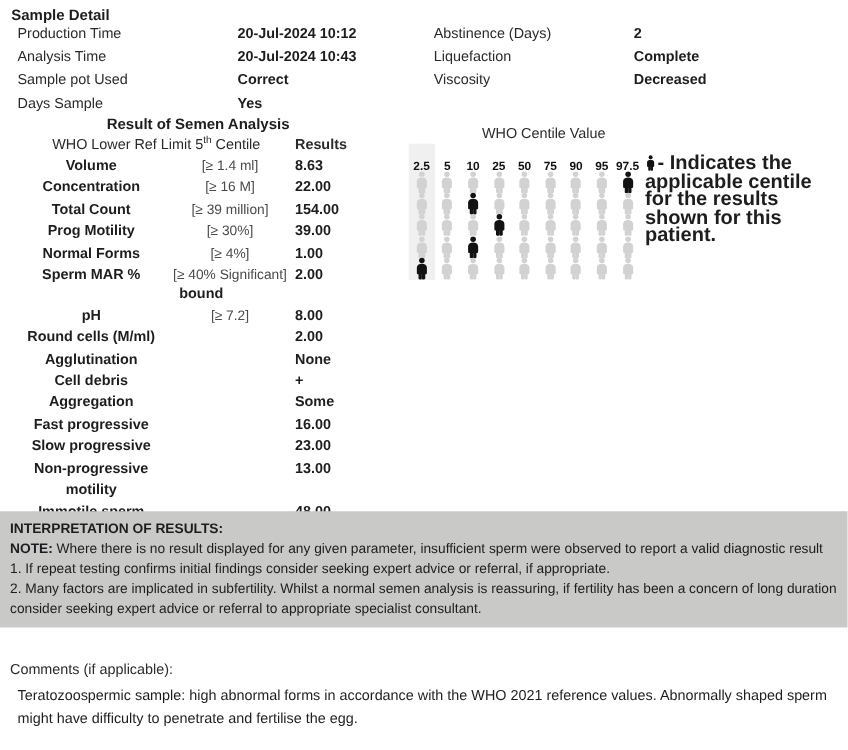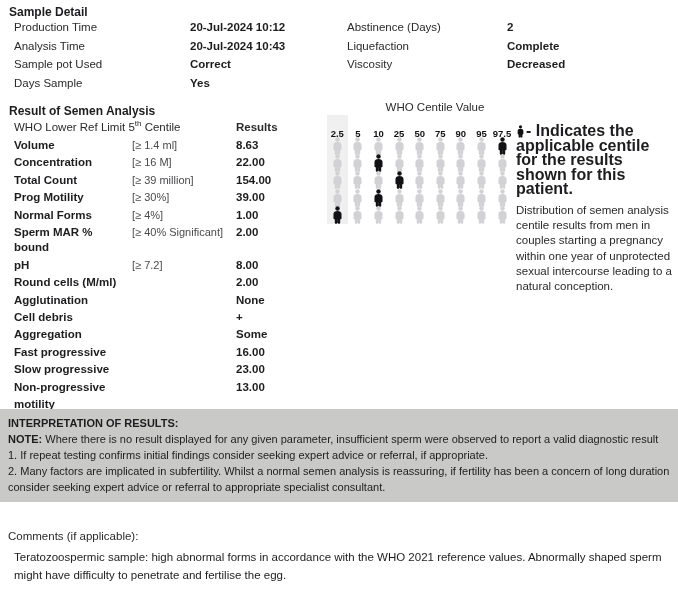--- a/index.html
+++ b/index.html
@@ -53,22 +53,23 @@
   .sd-col-right .sd-label { width: 160px; padding-left: 3px; }
   .sd-value {
     font-weight: bold;
     font-size: 11.5px;
   }
 
   
   #results-block {
     position: absolute;
     left: 8px;
-    top: 104px;
+    top: 92px;
     width: 300px;
+    text-align: center;
   }
   #results-block .rb-title {
     font-weight: bold;
     font-size: 12px;
     margin-bottom: 1px;
     padding-left: 1px;
   }
   .rb-head {
     display: flex;
     align-items: baseline;
@@ -664,21 +665,20 @@
     </div>
 </section>
 
 <aside id="chart-legend">
   <div class="legend-line">
     <span class="inline-person" id="legend-icon"><svg class="person" width="9" height="13" viewBox="0 0 24 34" xmlns="http://www.w3.org/2000/svg">
           <circle class="pcolor-dark" cx="12" cy="4.6" r="4.2"></circle>
           <path class="pcolor-dark" d="M12 9.6c-4.4 0-7.6 2.1-7.6 5.6v8.1c0 1.1 .9 1.9 2 1.9h.5v6.3c0 1 .8 1.8 1.8 1.8h1.6c.9 0 1.6-.7 1.6-1.6v-6.5h.2v6.5c0 .9 .7 1.6 1.6 1.6h1.6c1 0 1.8-.8 1.8-1.8v-6.3h.5c1.1 0 2-.8 2-1.9v-8.1c0-3.5-3.2-5.6-7.6-5.6z"></path>
         </svg></span><span>- Indicates the applicable centile for the results shown for this patient.</span>
   </div>
-  <div class="legend-desc">Distribution of semen analysis centile results from men in couples starting a pregnancy within one year of unprotected sexual intercourse leading to a natural conception.</div>
 </aside>
 
 <section id="interpretation">
   <div class="int-title">INTERPRETATION OF RESULTS:</div>
   <div class="int-note"><span class="b">NOTE:</span><span> Where there is no result displayed for any given parameter, insufficient sperm were observed to report a valid diagnostic result</span></div>
   <div class="int-item">1. If repeat testing confirms initial findings consider seeking expert advice or referral, if appropriate.</div>
   <div class="int-item">2. Many factors are implicated in subfertility. Whilst a normal semen analysis is reassuring, if fertility has been a concern of long duration consider seeking expert advice or referral to appropriate specialist consultant.</div>
 </section>
 
 <section id="comments">

